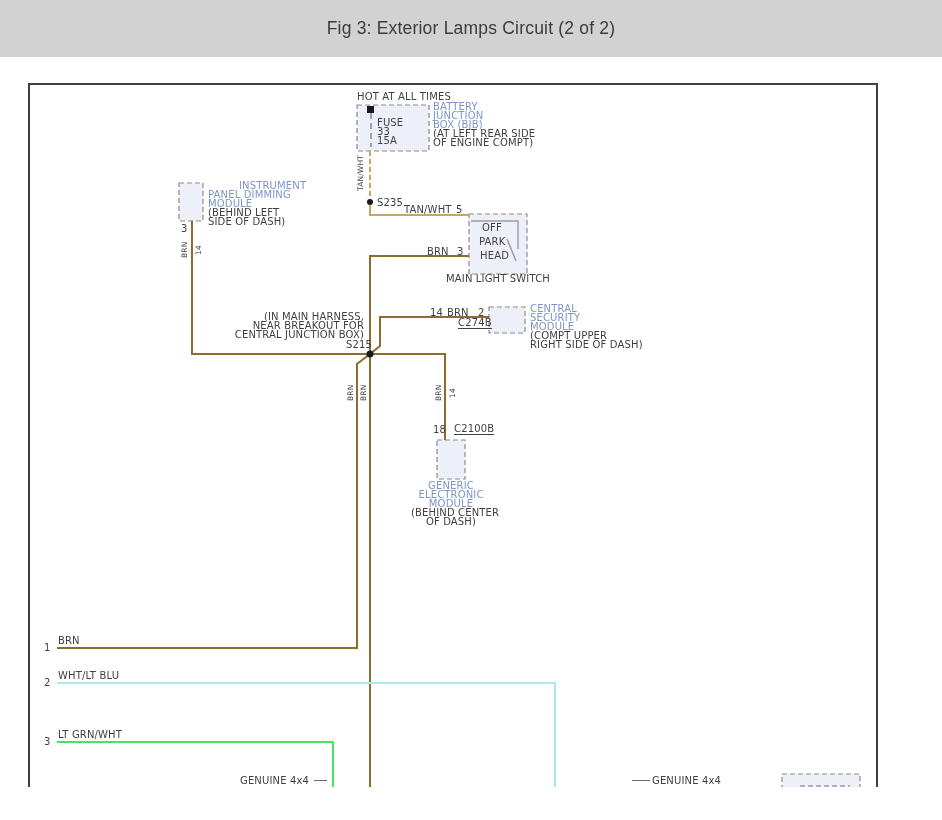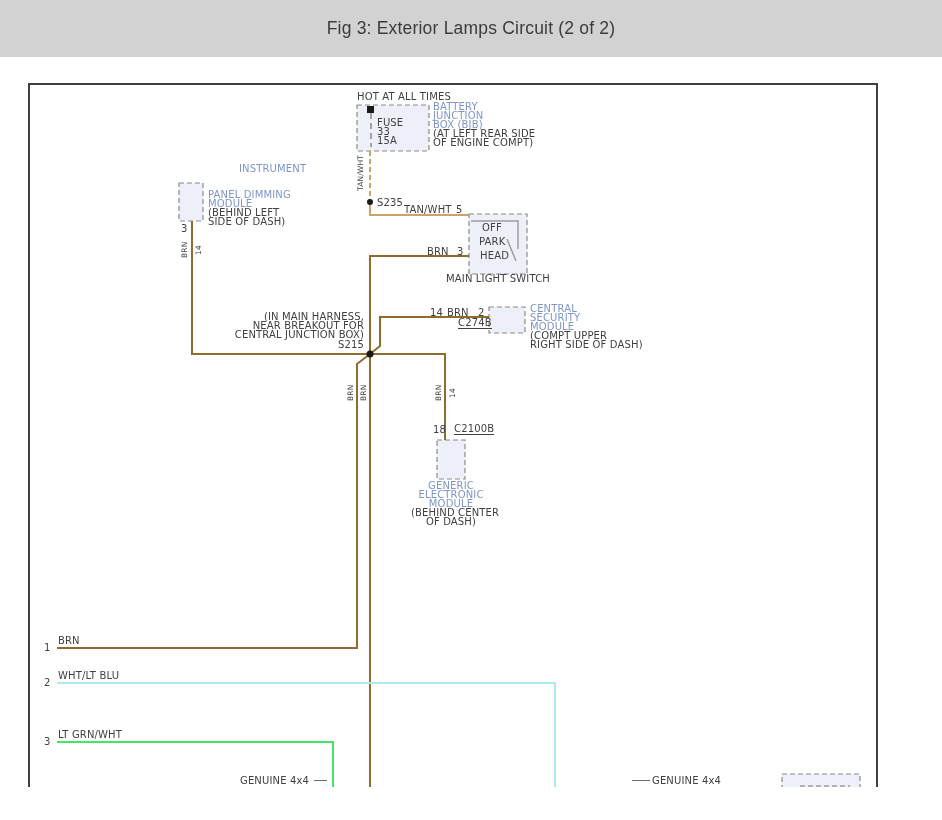--- a/index.html
+++ b/index.html
@@ -100,33 +100,33 @@
   <div class="t" style="left:374px;top:121px;">TAN/WHT</div>
   <div class="t" style="left:426px;top:121px;">5</div>
 
   <div class="t" style="left:452px;top:139px;">OFF</div>
   <div class="t" style="left:449px;top:153px;">PARK</div>
   <div class="t" style="left:450px;top:167px;">HEAD</div>
   <div class="t center" style="left:408px;top:190px;width:120px;">MAIN LIGHT SWITCH</div>
   <div class="t" style="left:397px;top:163px;">BRN</div>
   <div class="t" style="left:427px;top:163px;">3</div>
 
-  <div class="t blue" style="left:178px;top:80px;padding-left:31px;">INSTRUMENT</div>
+  <div class="t blue" style="left:178px;top:97px;padding-left:31px;">INSTRUMENT</div>
   <div class="t blue" style="left:178px;top:106px;">PANEL DIMMING</div>
   <div class="t blue" style="left:178px;top:115px;">MODULE</div>
   <div class="t" style="left:178px;top:124px;">(BEHIND LEFT</div>
   <div class="t" style="left:178px;top:133px;text-align:center;">SIDE OF DASH)</div>
   <div class="t" style="left:151px;top:140px;">3</div>
   <div class="vt" style="left:151px;top:173px;">BRN</div>
   <div class="vt" style="left:165px;top:170px;">14</div>
 
   <div class="t right" style="left:170px;top:228px;width:164px;">(IN MAIN HARNESS,</div>
   <div class="t right" style="left:170px;top:237px;width:164px;">NEAR BREAKOUT FOR</div>
   <div class="t right" style="left:170px;top:246px;width:164px;">CENTRAL JUNCTION BOX)</div>
-  <div class="t right" style="left:170px;top:256px;width:164px;">S215</div>
+  <div class="t right" style="left:178px;top:256px;width:164px;">S215</div>
   <div class="vt" style="left:317px;top:316px;">BRN</div>
   <div class="vt" style="left:330px;top:316px;">BRN</div>
 
   <div class="t" style="left:400px;top:224px;">14</div>
   <div class="t" style="left:417px;top:224px;">BRN</div>
   <div class="t" style="left:448px;top:224px;">2</div>
   <div class="t" style="left:428px;top:234px;"><span class="underline">C274B</span></div>
   <div class="t blue" style="left:500px;top:220px;">CENTRAL</div>
   <div class="t blue" style="left:500px;top:229px;">SECURITY</div>
   <div class="t blue" style="left:500px;top:238px;">MODULE</div>

